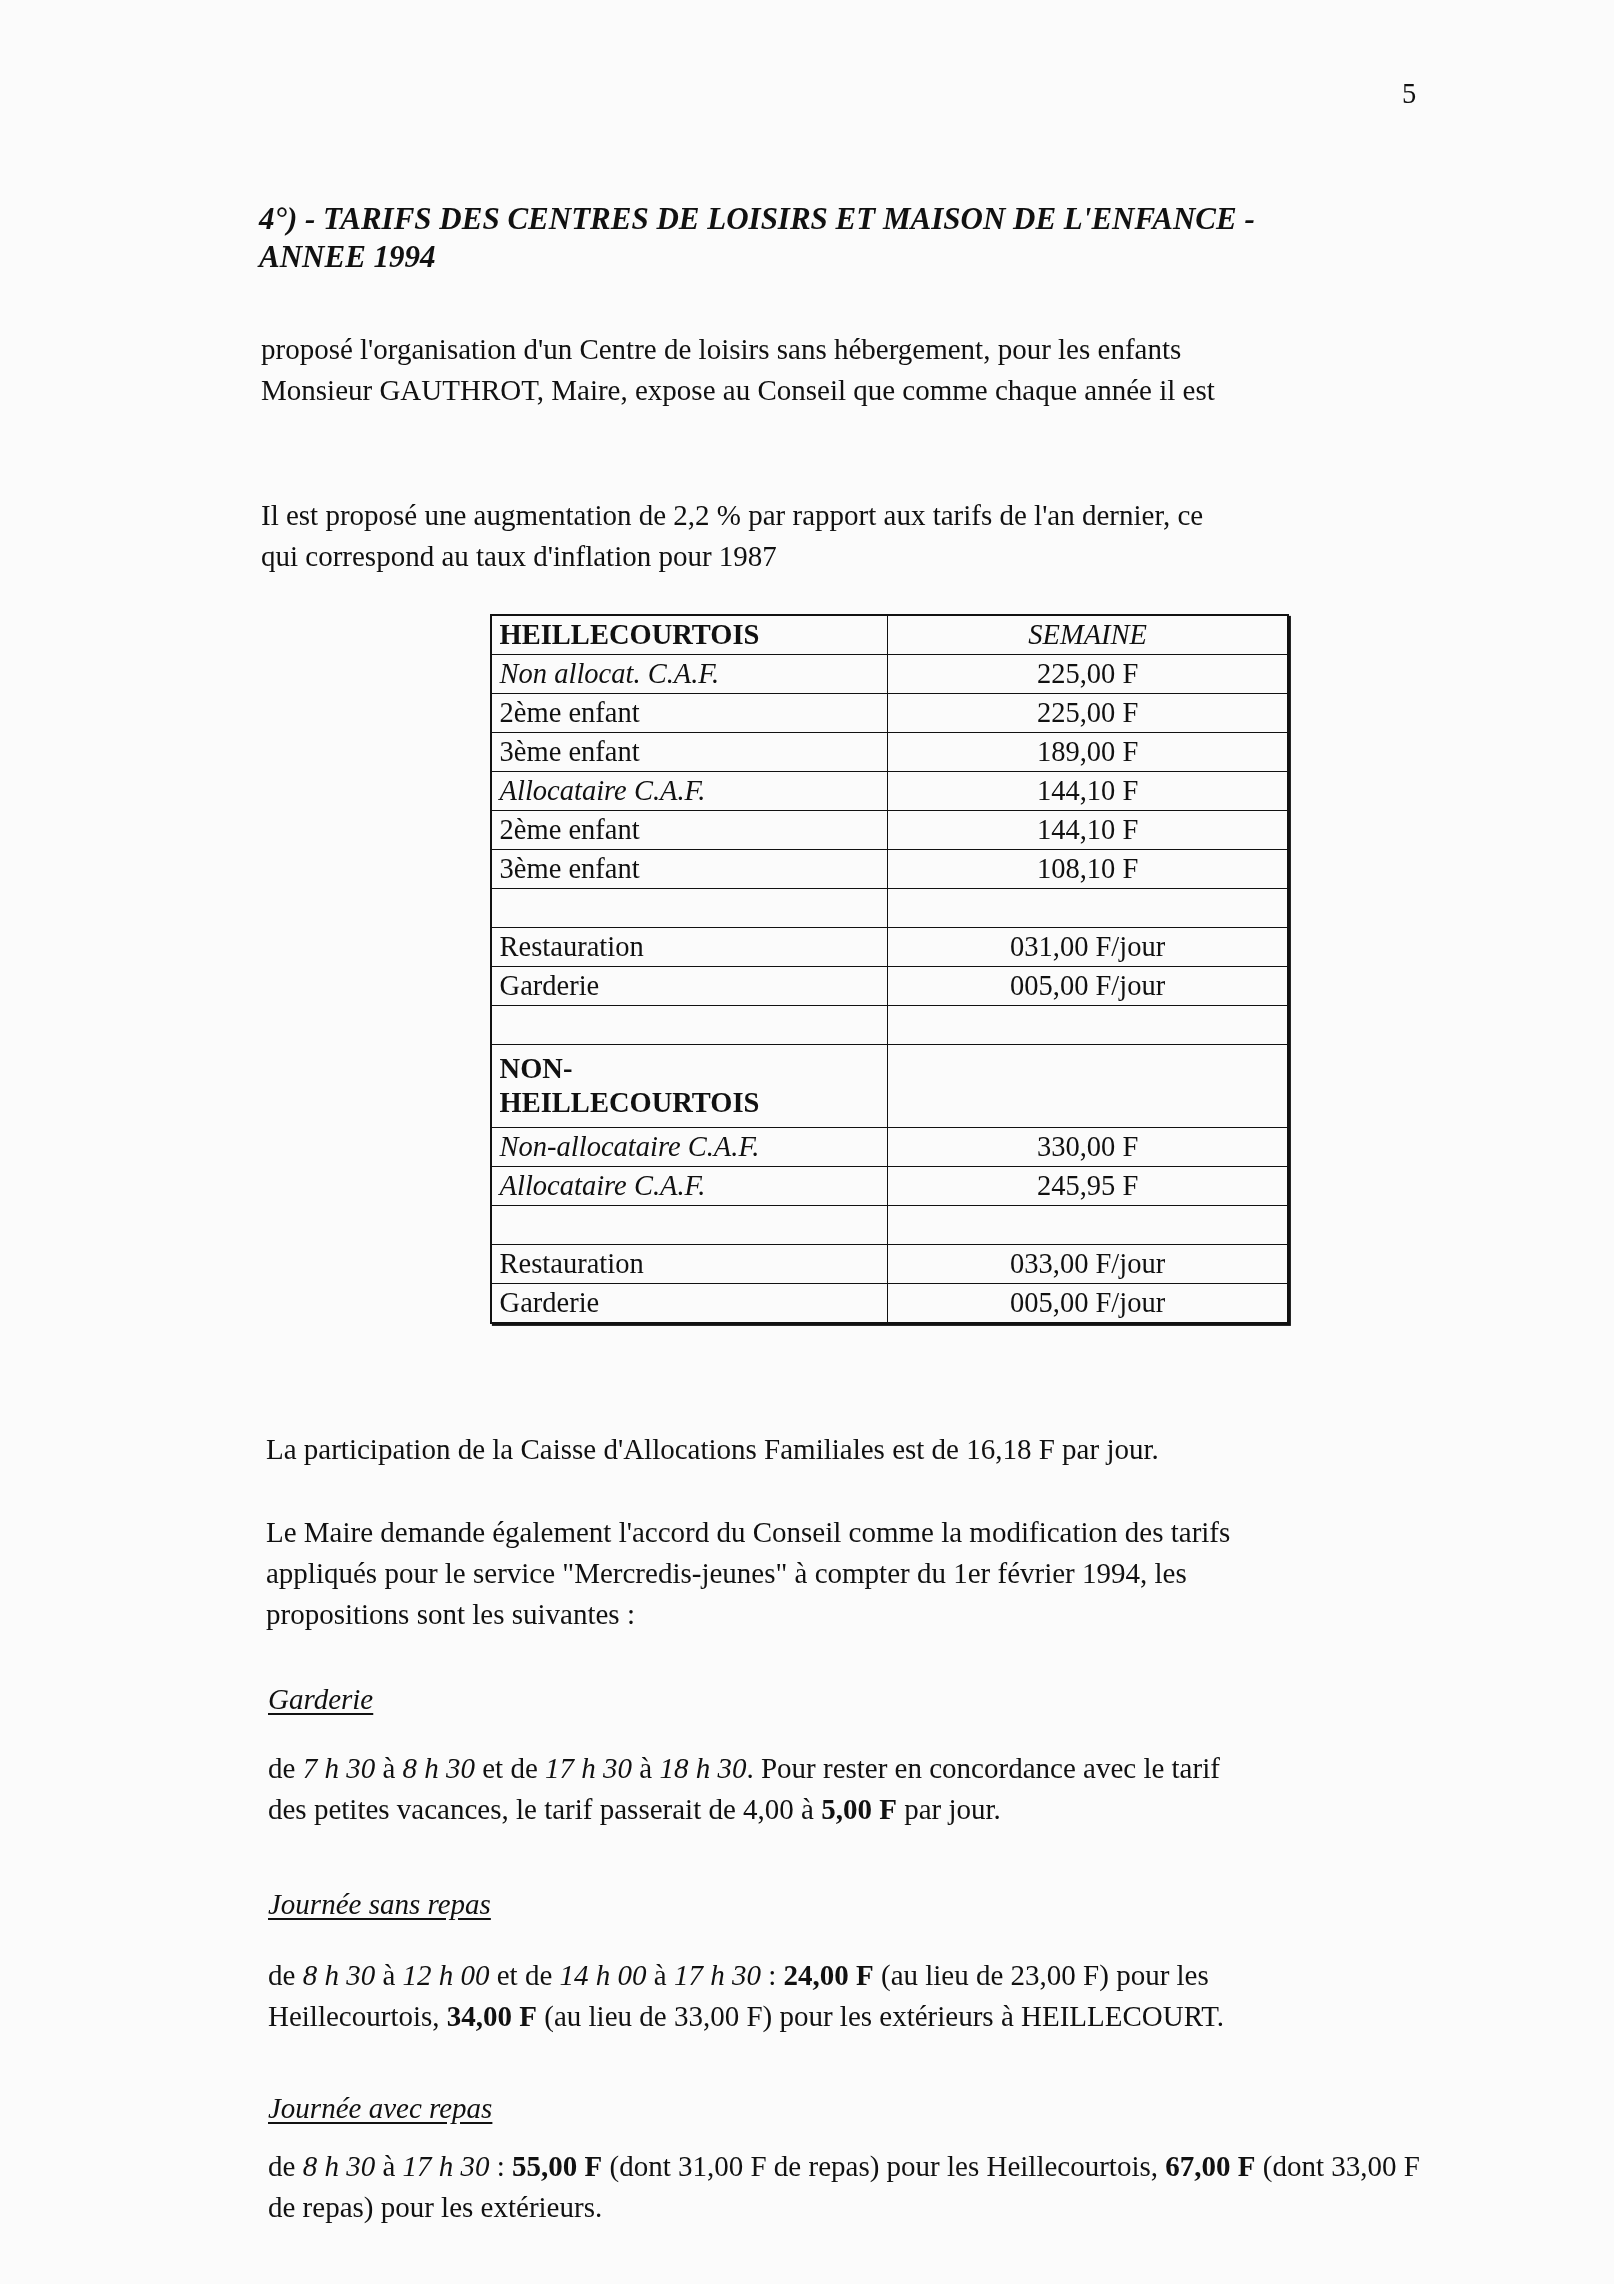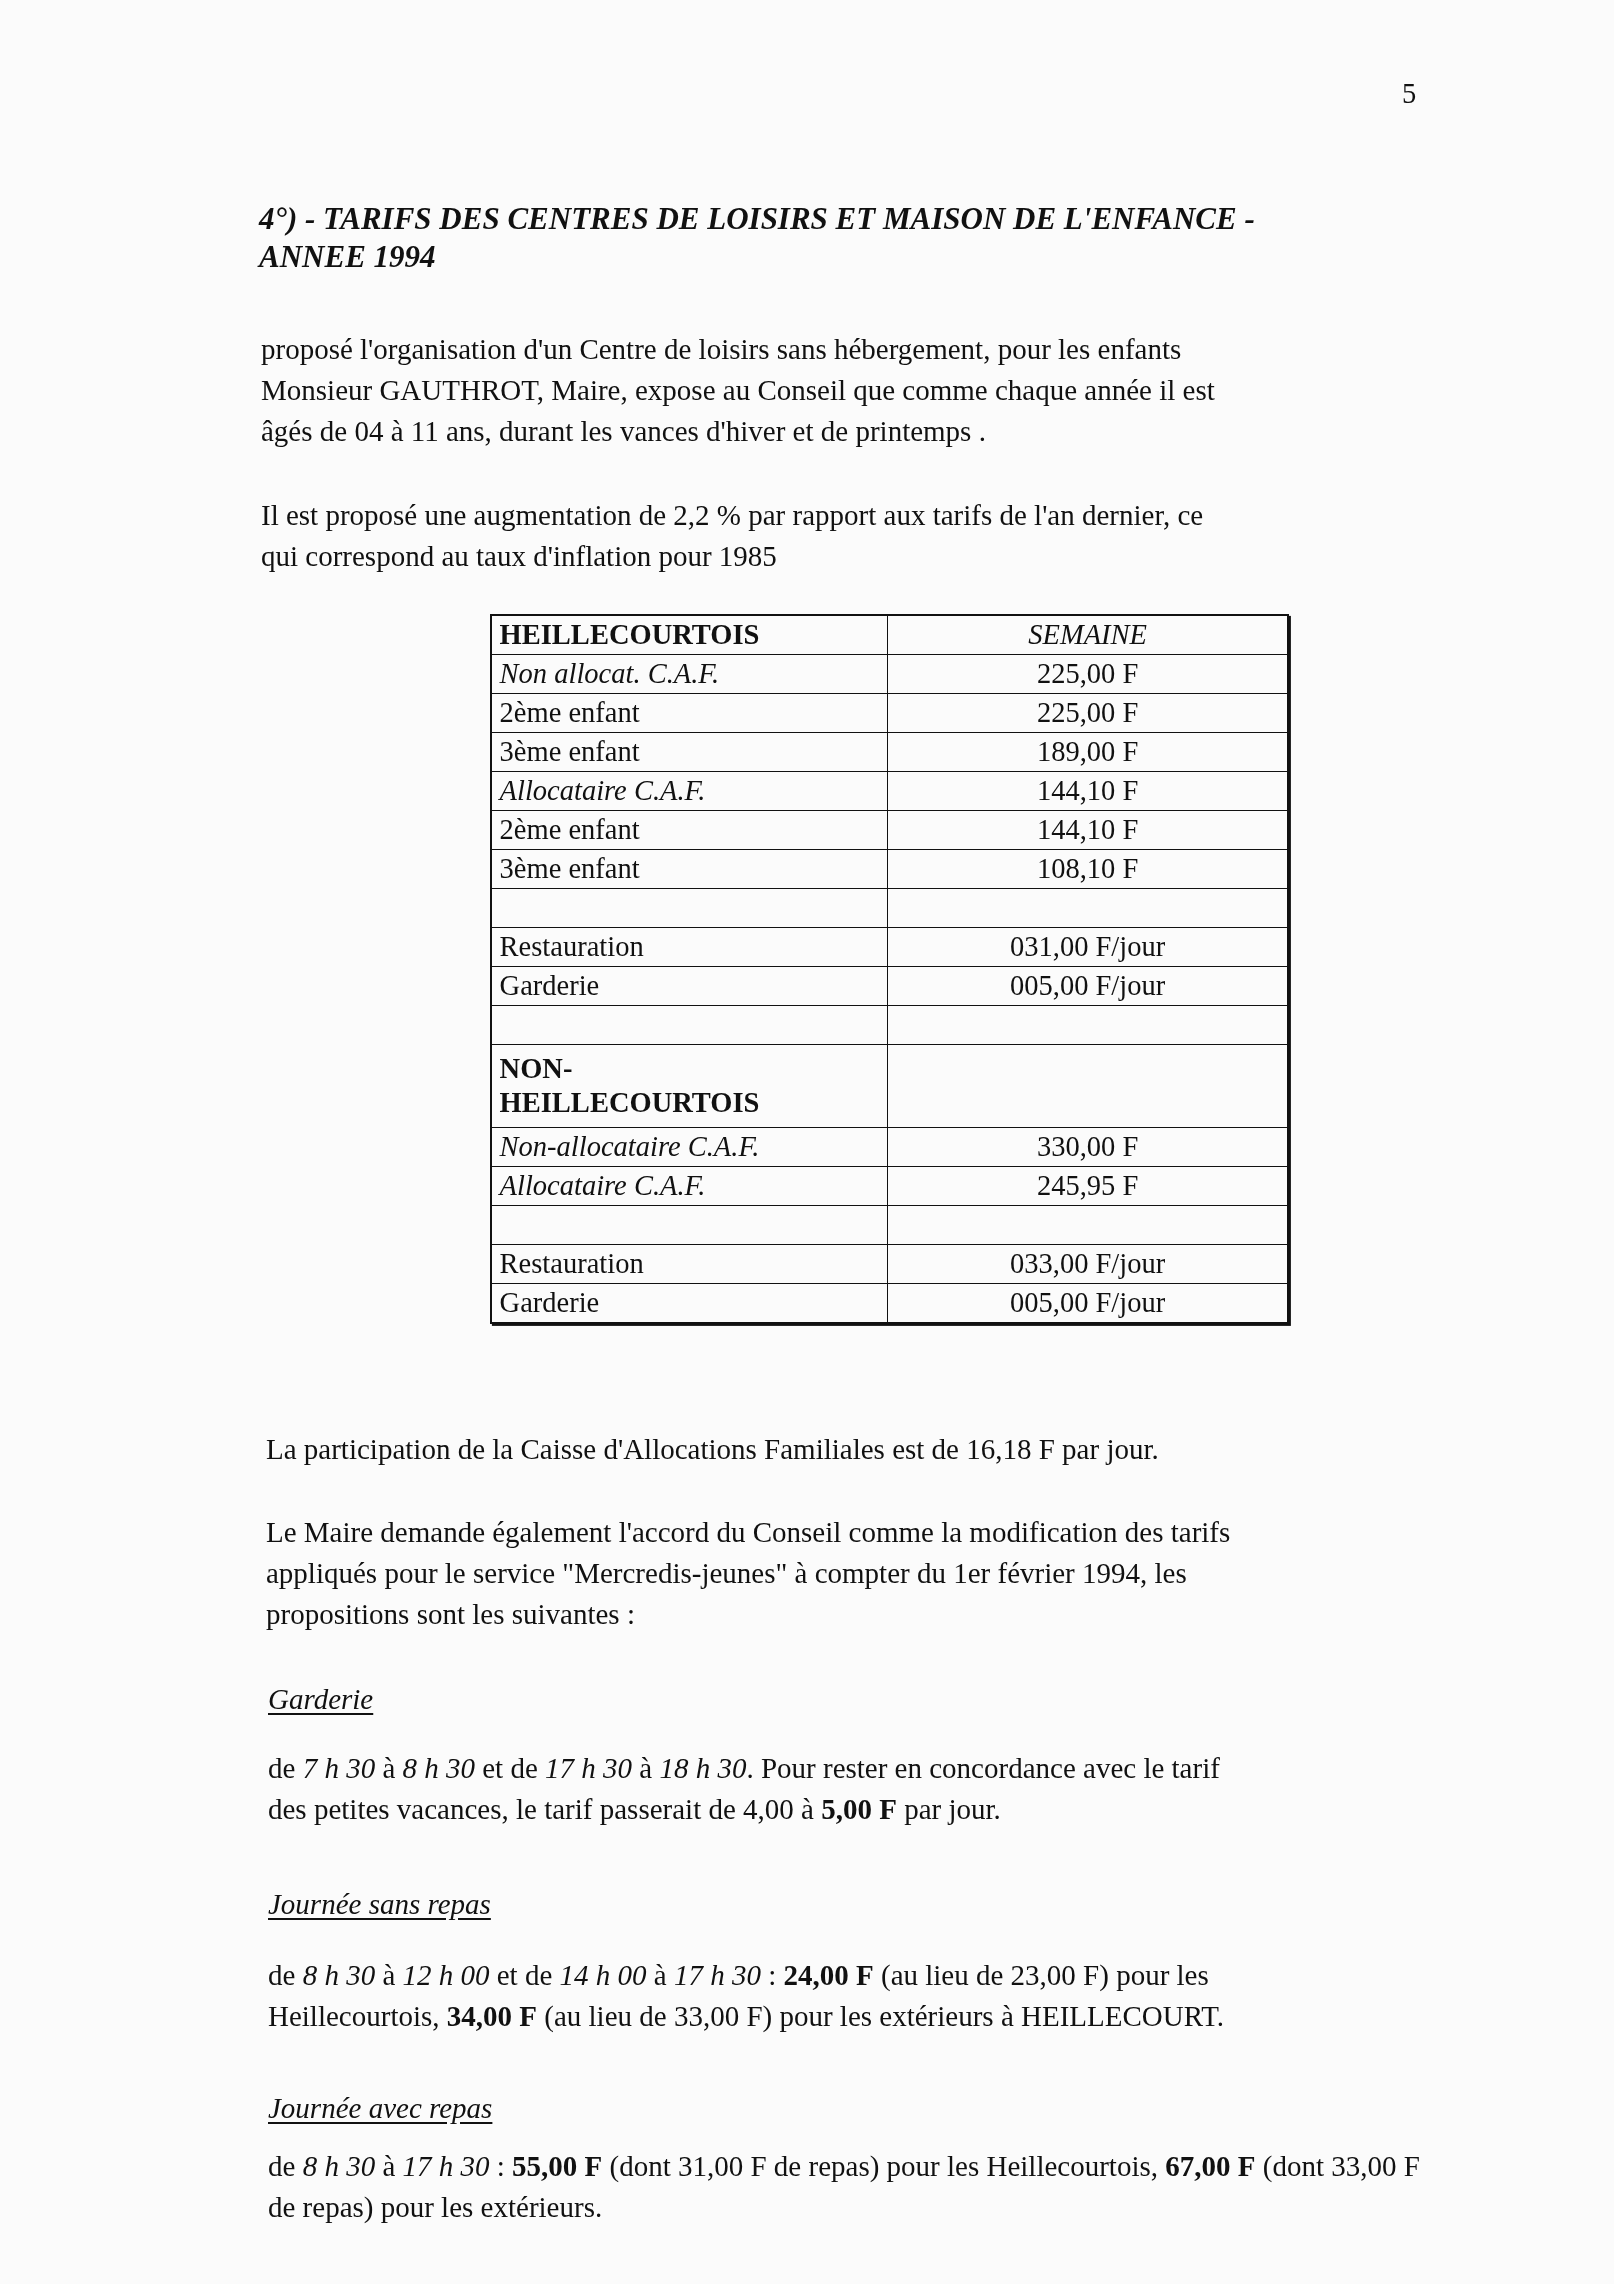--- a/index.html
+++ b/index.html
@@ -73,26 +73,25 @@
 <div class="page-number">5</div>
 
 <div class="title">
   <div>4°) - TARIFS DES CENTRES DE LOISIRS ET MAISON DE L'ENFANCE -</div>
   <div>ANNEE 1994</div>
 </div>
 
 <div class="para p1">
   <div>proposé l'organisation d'un Centre de loisirs sans hébergement, pour les enfants</div>
   <div>Monsieur GAUTHROT, Maire, expose au Conseil que comme chaque année il est</div>
-  <div>âgés de 04 à 11 ans, durant les vances d'hiver et de printemps .</div>
 </div>
 
 <div class="para p2">
   <div>Il est proposé une augmentation de 2,2 % par rapport aux tarifs de l'an dernier, ce</div>
-  <div>qui correspond au taux d'inflation pour 1985</div>
+  <div>qui correspond au taux d'inflation pour 1987</div>
 </div>
 
 <table class="tarif-table">
   <tbody>
       <tr>
     <td class="label bold">HEILLECOURTOIS</td>
     <td class="value ital">SEMAINE</td>
   </tr>
   <tr>
     <td class="label ital">Non allocat. C.A.F.</td>

